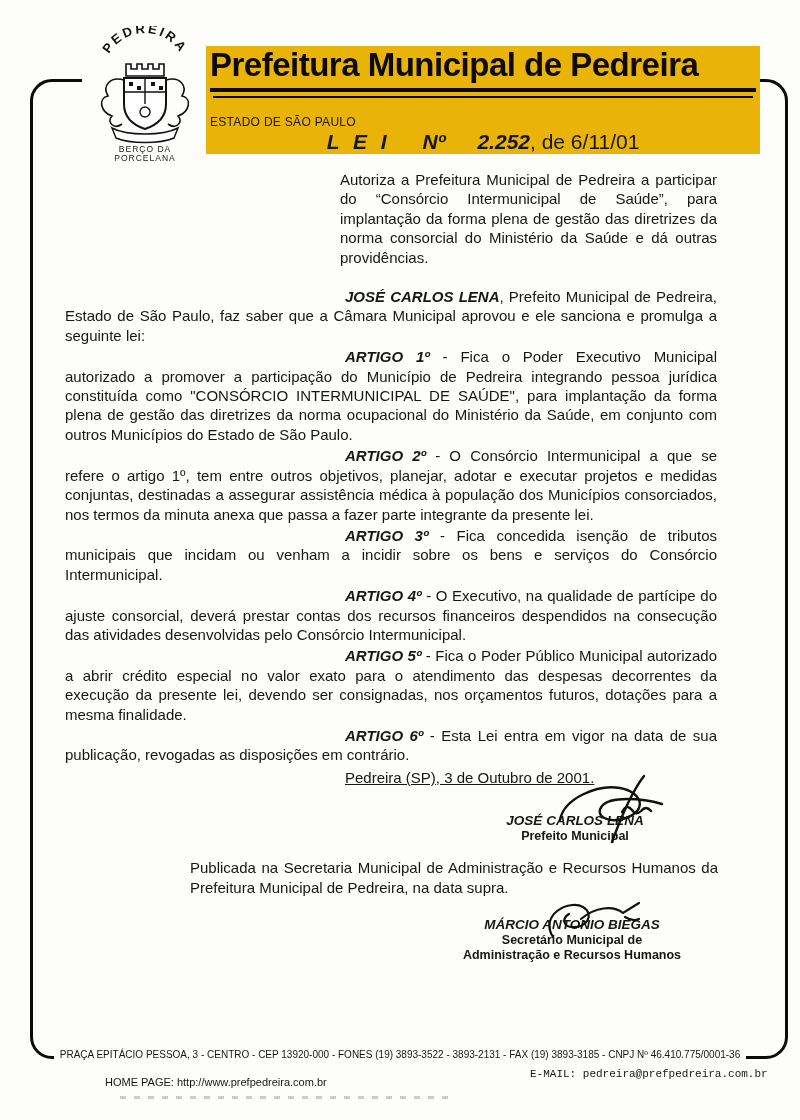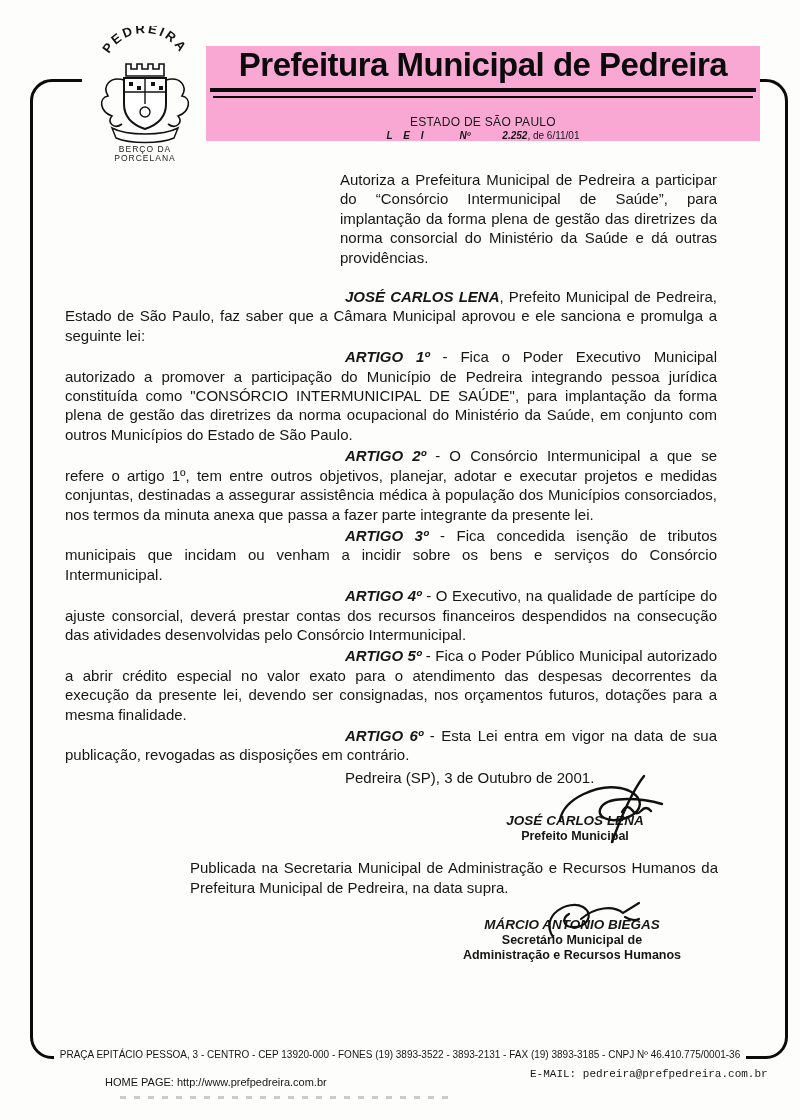--- a/index.html
+++ b/index.html
@@ -13,44 +13,44 @@
     position:absolute; left:30px; top:79px; width:752px; height:974px;
     border:3px solid #0b0b0b; border-radius:22px; background:transparent;
   }
   
   .crest {
     position:absolute; left:82px; top:26px; width:126px; height:138px;
     background:#fdfdfc; z-index:2;
   }
   
   .masthead {
-    position:absolute; left:206px; top:46px; width:546px; text-align:center;
-    background:#f9a8d4; z-index:2; padding:0 4px;
+    position:absolute; left:206px; top:46px; width:546px; 
+    background:#eab308; z-index:2; padding:0 4px;
   }
   .title {
     margin:0; font-size:33px; font-weight:bold; letter-spacing:-0.5px;
     padding-bottom:4px; border-bottom:4px solid #0b0b0b; color:#0b0b0b;
   }
   .title-thinline { height:2px; background:#0b0b0b; margin:4px auto 0; width:99%; }
   .state-line { font-size:12px; margin-top:17px; letter-spacing:0.3px; }
   .law-line {
-    font-size:10px; margin-top:1px;
+    font-size:21px; margin-top:1px;
     display:flex; justify-content:center; gap:32px; align-items:baseline;
   }
   .bi { font-weight:bold; font-style:italic; }
   .law-label { letter-spacing:4px; }
   .law-num-group { white-space:nowrap; }
   
   .doc-body {
     position:absolute; left:65px; top:170px; width:652px; z-index:1;
     font-size:15px; line-height:19.4px; text-align:justify;
   }
   .summary { margin:0 0 20px 275px; width:377px; }
   .para { margin:2px 0 0 0; text-indent:280px; }
-  .dateline { margin:3px 0 0 0; text-indent:280px; }
+  .dateline { margin:3px 0 0 0; text-indent:280px;text-decoration:underline; }
   .sig-block { text-align:center; text-indent:0; }
   .sig-block-1 { width:240px; margin:26px 0 0 390px; }
   .sig-block-2 { width:300px; margin:20px 0 0 357px; }
   .sig-name { font-weight:bold; font-style:italic; font-size:13.5px; line-height:16px; }
   .sig-role { font-weight:bold; font-size:12.5px; line-height:15px; }
   .publication { margin:14px 0 0 125px; width:528px; text-indent:0; }
   
   .sig-svg { position:absolute; z-index:3; }
   .sig-svg-1 { left:550px; top:772px; }
   .sig-svg-2 { left:525px; top:895px; }

